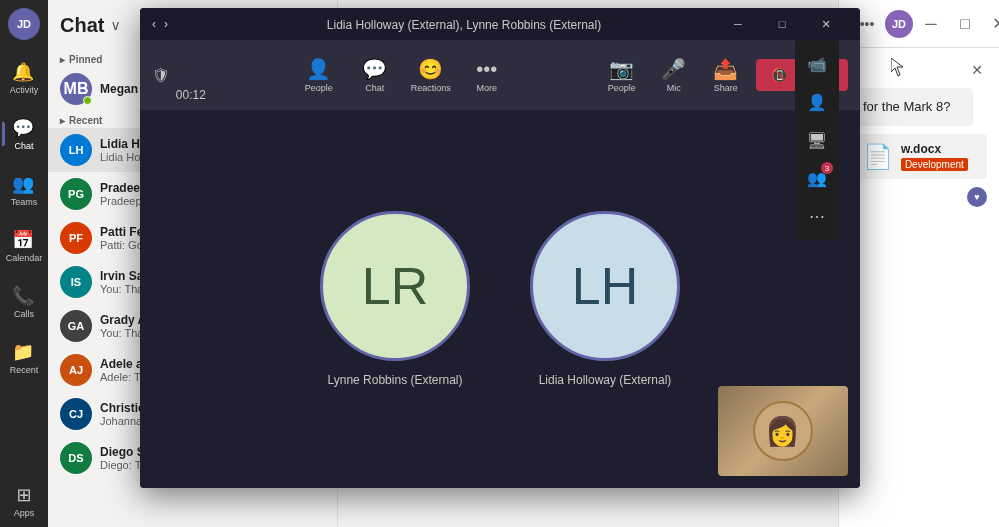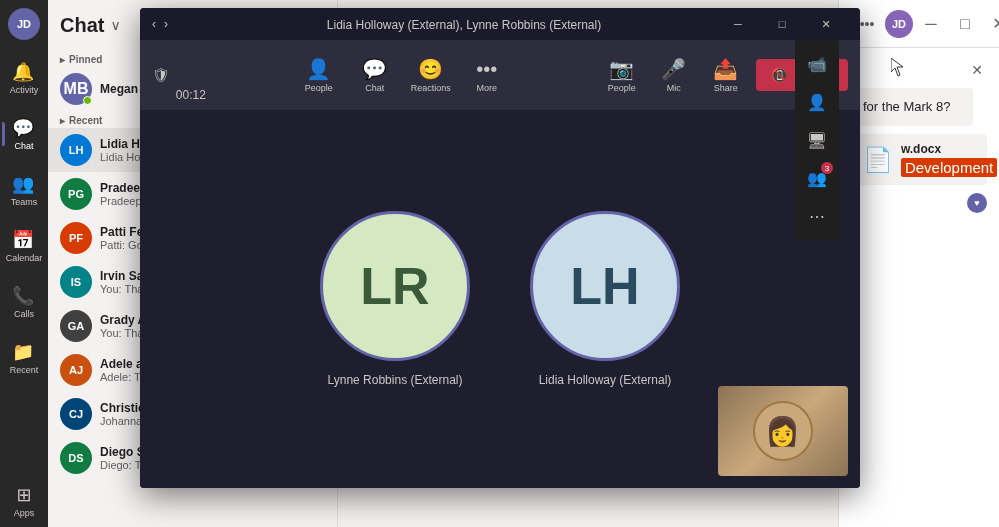--- a/index.html
+++ b/index.html
@@ -134,21 +134,21 @@
     .call-content {
       flex: 1; background: #1e1e2e; display: flex; align-items: center; justify-content: center;
       gap: 60px; position: relative;
     }
     .participant {
       display: flex; flex-direction: column; align-items: center; gap: 12px;
     }
     .participant-avatar {
       width: 150px; height: 150px; border-radius: 50%;
       display: flex; align-items: center; justify-content: center;
-      font-size: 52px; font-weight: 700; color: #3d5a6e;
+      font-size: 52px; font-weight: 400; color: #3d5a6e;
       border: 3px solid #4a5e6e;
     }
     .participant-avatar.lr { background: #d4e8c2; color: #3a5a3a; border-color: #6264a7; }
     .participant-avatar.lh { background: #c8dde8; color: #2a4a5e; border-color: #6264a7; }
     .participant-name { color: #c8c6c4; font-size: 12px; }
 
     .pip-video {
       position: absolute; bottom: 12px; right: 12px;
       width: 130px; height: 90px; border-radius: 4px; background: #3a3a4a;
       overflow: hidden; display: flex; align-items: center; justify-content: center;
@@ -183,21 +183,21 @@
     .msg-bubble {
       background: #f3f2f1; border-radius: 4px; padding: 10px 12px;
       margin-bottom: 8px; max-width: 90%; font-size: 13px; color: #201f1f; line-height: 1.4;
     }
     .file-card {
       background: #f3f2f1; border-radius: 4px; padding: 8px 12px;
       margin-bottom: 8px; display: flex; align-items: center; gap: 8px;
       font-size: 12px; color: #201f1f;
     }
     .file-icon { font-size: 24px; color: #185abd; }
-    .file-tag { background: #d83b01; color: white; font-size: 15px; padding: 1px 4px; border-radius: 2px; margin-top: 2px; display: inline-block; }
+    .file-tag { background: #d83b01; color: white; font-size: 10px; padding: 1px 4px; border-radius: 2px; margin-top: 2px; display: inline-block; }
 
     .right-panel-input {
       border-top: 1px solid #e1dfdd; padding: 8px 12px;
       display: flex; align-items: center;
     }
     .right-panel-input input {
       flex: 1; border: 1px solid #c8c6c4; border-radius: 4px;
       padding: 8px 12px; font-size: 13px; color: #605e5c;
     }
 

